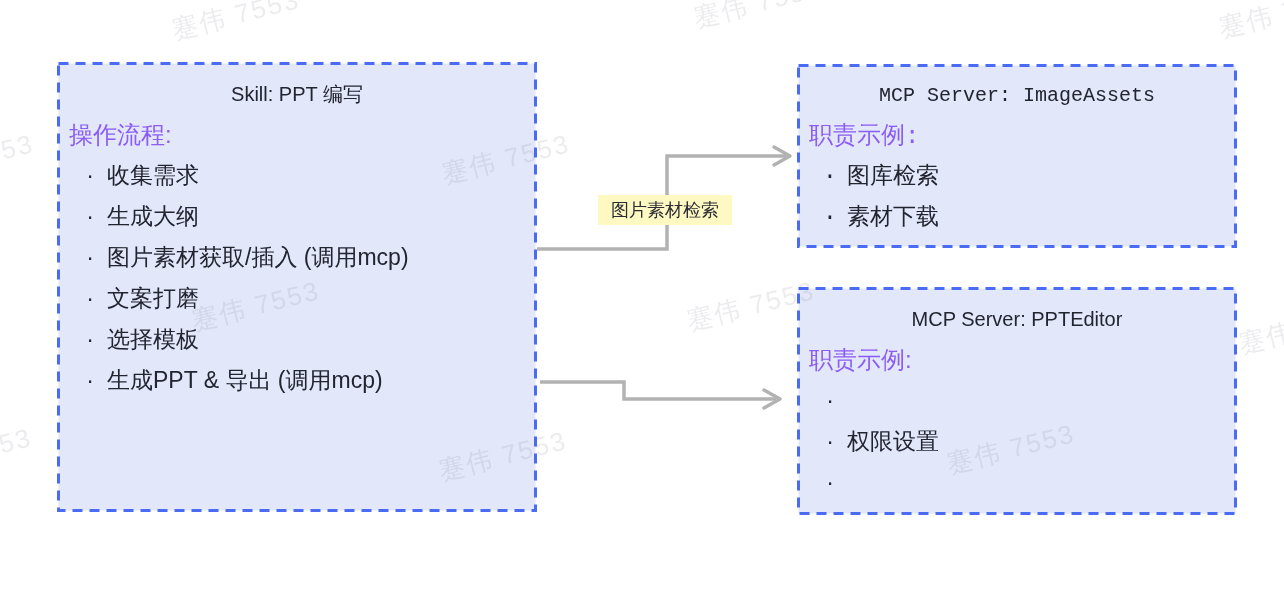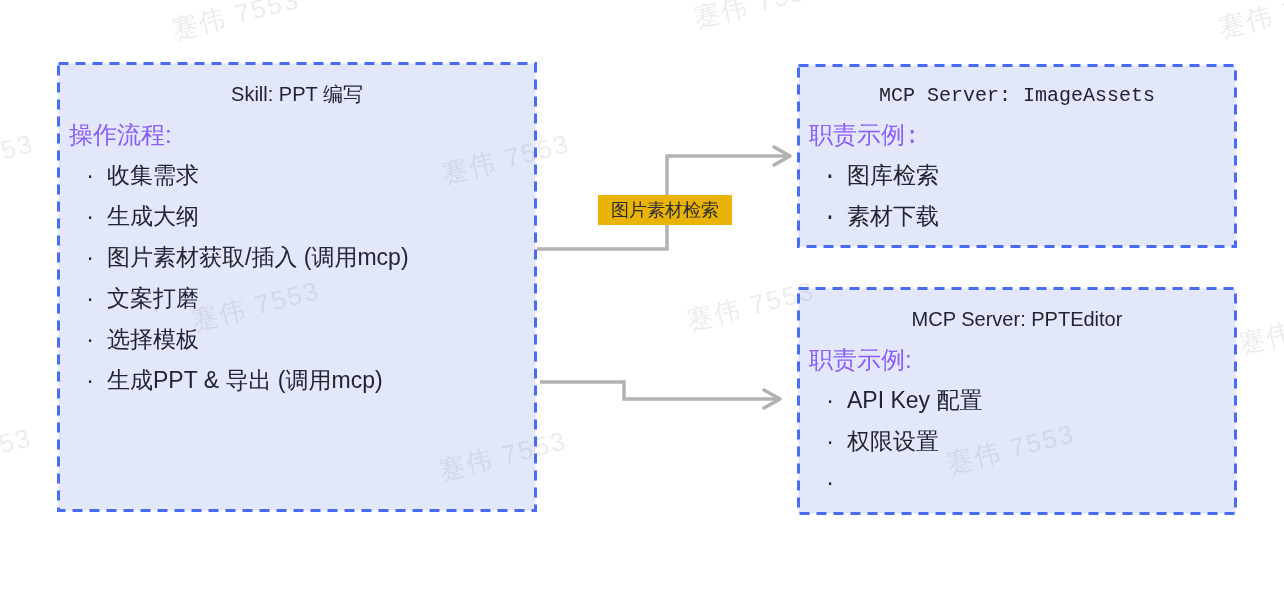--- a/index.html
+++ b/index.html
@@ -17,21 +17,21 @@
     color:rgba(110,112,128,0.13);
     transform:rotate(-14deg);transform-origin:left top;
     pointer-events:none;user-select:none;
   }
   .box-text{position:absolute;z-index:3;box-sizing:border-box;padding:12px 12px 0 12px;}
   .box-title{font-size:20px;line-height:40px;text-align:center;color:#222430;}
   .box-subtitle{font-size:24px;line-height:41px;color:#8b5cf6;}
   .item{font-size:23px;line-height:41px;margin-left:14px;color:#222430;display:flex;}
   .bullet{width:14px;margin-right:10px;text-align:center;flex:none;}
   .conn-label{
-    position:absolute;z-index:4;background:#eab308;
+    position:absolute;z-index:4;background:#fef9c3;
     font-size:18px;line-height:30px;height:30px;text-align:center;color:#2b2d33;
     white-space:nowrap;
   }
   #label-image-search{left:598px;top:195px;width:134px;}
   #label-generate-export{left:583px;top:371px;width:175px;}
   
   #skill-text{left:57px;top:62px;width:480px;height:450px;}
   #imageassets-text{left:797px;top:64px;width:440px;height:184px;font-family:Liberation Mono, monospace;}
   #ppteditor-text{left:797px;top:287px;width:440px;height:228px;}
 </style>
@@ -105,21 +105,20 @@
       <span class="bullet">·</span>
       <span>素材下载</span>
     </div>
   </div>
 
   <div id="ppteditor-text" class="box-text">
     <div class="box-title">MCP Server: PPTEditor</div>
     <div class="box-subtitle">职责示例:</div>
     <div class="item">
       <span class="bullet">·</span>
-      <span>API Key 配置</span>
     </div>
     <div class="item">
       <span class="bullet">·</span>
       <span>权限设置</span>
     </div>
     <div class="item">
       <span class="bullet">·</span>
     </div>
   </div>
 

